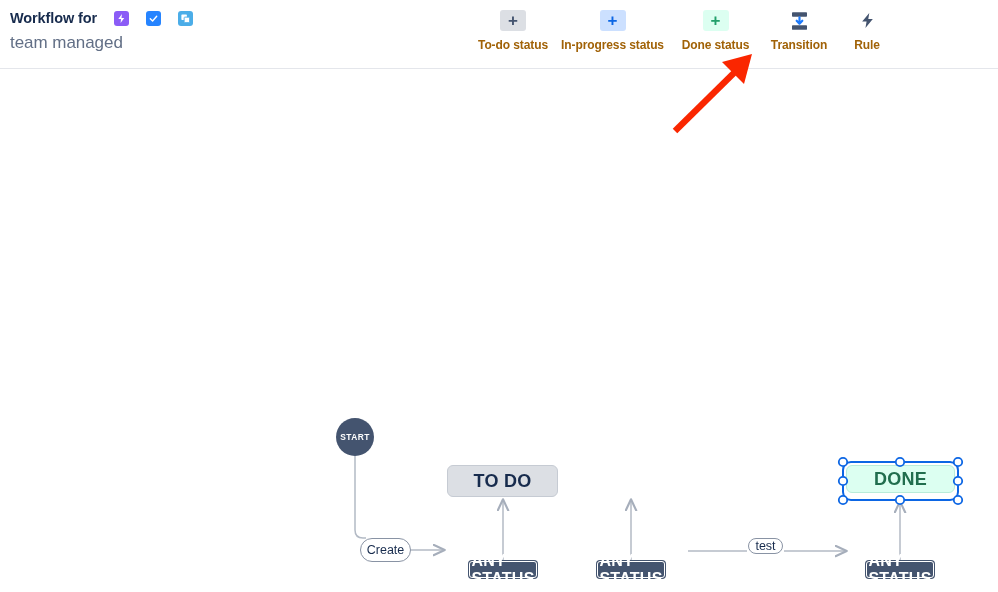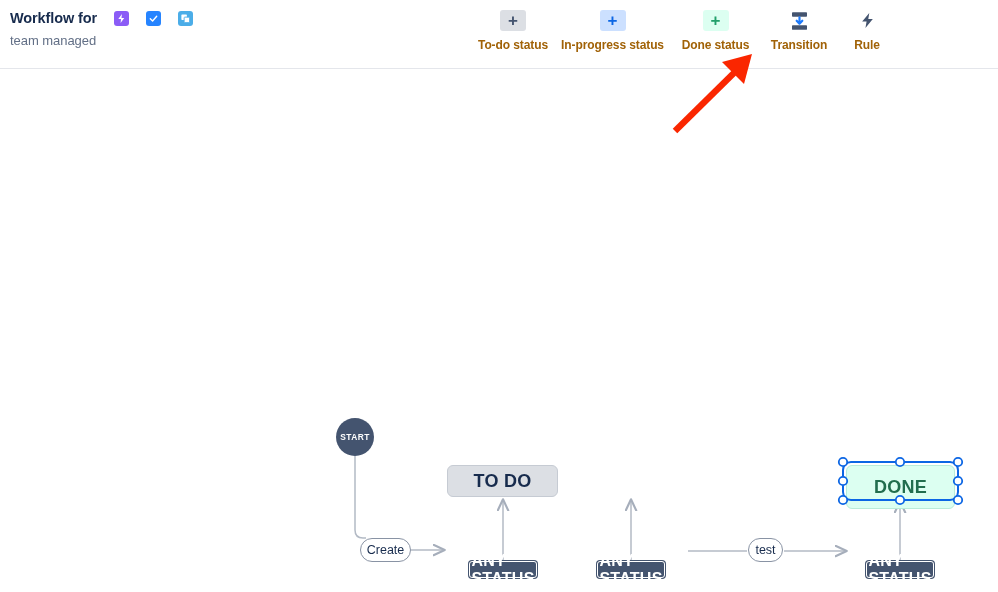--- a/index.html
+++ b/index.html
@@ -44,21 +44,21 @@
     height: 15px;
     border-radius: 3px;
     display: inline-flex;
     align-items: center;
     justify-content: center;
     flex: none;
   }
   .proj-icon svg { display: block; }
   #subtitle {
     margin-top: 6px;
-    font-size: 13px;
+    font-size: 17px;
     color: #626f86;
     letter-spacing: -0.05px;
   }
 
   
   #toolbar {
     position: absolute;
     top: 10px;
     left: 470px;
     display: flex;
@@ -130,21 +130,21 @@
   }
   #node-inprogress {
     left: 576px; top: 375px;
     width: 111px; height: 32px;
     background: #cce0ff;
     border: 1px solid #a8c8f7;
     color: #0055cc;
   }
   #node-done {
     left: 846px; top: 375px;
-    width: 109px; height: 44px;
+    width: 109px; height: 28px;
     background: #dcfff1;
     border: 1px solid #b9ecd9;
     color: #216e4e;
   }
 
   #start-node {
     position: absolute;
     left: 336px; top: 328px;
     width: 38px; height: 38px;
     border-radius: 50%;
@@ -167,21 +167,21 @@
     justify-content: center;
     background: #ffffff;
     border: 1.2px solid #8993a4;
     border-radius: 14px;
     font-size: 12.5px;
     color: #172b4d;
     user-select: none;
     cursor: pointer;
   }
   #trans-create { left: 360px; top: 448px; width: 51px; height: 24px; }
-  #trans-test   { left: 748px; top: 448px; width: 35px; height: 24px; }
+  #trans-test   { left: 748px; top: 448px; width: 35px; height: 16px; }
 
   .any-status {
     position: absolute;
     height: 17px;
     padding: 0 5px;
     background: #44546f;
     border: 1.5px solid #ffffff;
     border-radius: 3px;
     color: #ffffff;
     font-size: 16px;

